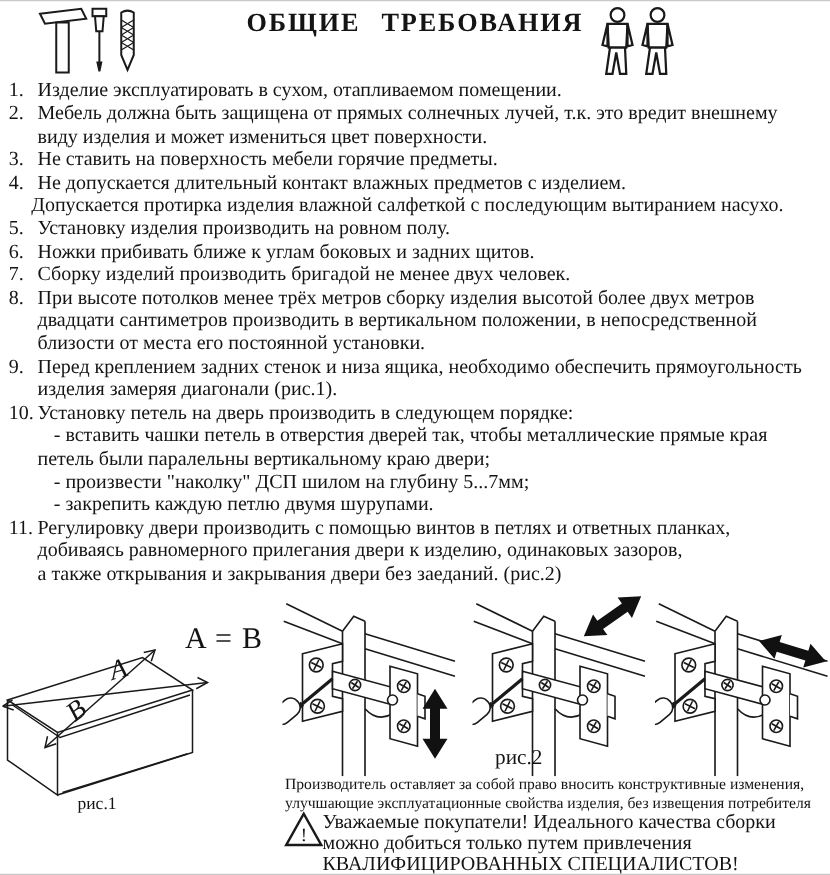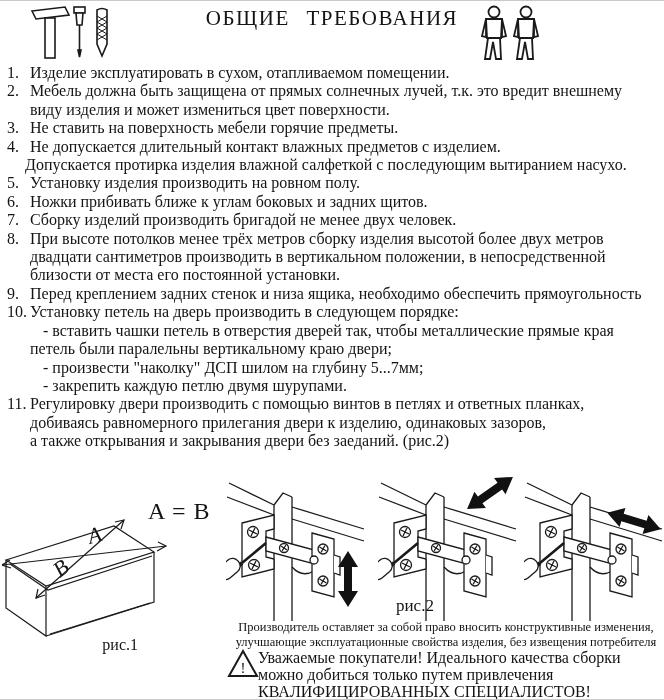--- a/index.html
+++ b/index.html
@@ -3,41 +3,41 @@
 <meta charset="utf-8">
 <style>
   html,body{margin:0;padding:0;background:#e8e8e8;}
   .page{
     position:relative;width:664px;height:700px;background:#ffffff;
     font-family:"Liberation Serif", serif;color:#141414;overflow:hidden;
     border-top:1px solid #c9c9c9;border-bottom:1px solid #c9c9c9;box-sizing:border-box;
   }
   .title{
     position:absolute;top:5px;left:0;right:0;margin:0;text-align:center;
-    font-size:21px;font-weight:normal;letter-spacing:1.5px;word-spacing:10px;
+    font-size:21px;font-weight:bold;letter-spacing:1.5px;word-spacing:10px;
   }
   .tools-wrap{position:absolute;left:12px;top:3px;}
   .persons-wrap{position:absolute;left:480px;top:3px;}
   .items{position:absolute;top:63px;left:0;width:664px;font-size:16px;line-height:18.4px;}
   .item{position:relative;padding-left:30px;}
   .item .num{position:absolute;left:7px;top:0;}
   .line{white-space:nowrap;}
   .line.dash{margin-left:13px;}
   .line.wrap{}
   .line.flush{margin-left:-5px;}
   .fig1{position:absolute;left:2px;top:487px;width:222px;height:178px;}
   .fig1 svg{position:absolute;left:0;top:0;}
   .ab-formula{position:absolute;left:146px;top:10px;font-size:24px;letter-spacing:1px;}
-  .fig1-label{position:absolute;left:52px;top:148px;width:84px;text-align:right;font-size:16px;}
+  .fig1-label{position:absolute;left:60px;top:148px;width:84px;text-align:left;font-size:14px;}
   .hinge{position:absolute;top:470px;}
   .hinge.h1{left:226px;}
   .hinge.h2{left:378px;}
   .hinge.h3{left:524px;}
   .fig2-label{position:absolute;left:396px;top:595px;font-size:17px;}
-  .notice{position:absolute;left:228px;top:619px;width:436px;text-align:center;
+  .notice{position:absolute;left:228px;top:619px;width:436px;
     font-size:12.5px;line-height:14.5px;}
   .warning-triangle{position:absolute;left:227px;top:648px;}
   .warning-text{position:absolute;left:258px;top:648px;width:396px;text-align:left;
     font-size:16px;line-height:17.2px;}
   svg{display:block;}
 </style>
 </head>
 <body>
 
 <div class="page">
@@ -154,20 +154,21 @@
     </div>
     <div class="item">
       <span class="num">8.</span>
       <div class="line">При высоте потолков менее трёх метров сборку изделия высотой более двух метров</div>
       <div class="line">двадцати сантиметров производить в вертикальном положении, в непосредственной</div>
       <div class="line">близости от места его постоянной установки.</div>
     </div>
     <div class="item">
       <span class="num">9.</span>
       <div class="line">Перед креплением задних стенок и низа ящика, необходимо обеспечить прямоугольность</div>
+      <div class="line">изделия замеряя диагонали (рис.1).</div>
     </div>
     <div class="item">
       <span class="num">10.</span>
       <div class="line">Установку петель на дверь производить в следующем порядке:</div>
       <div class="line dash">- вставить чашки петель в отверстия дверей так, чтобы металлические прямые края</div>
       <div class="line wrap">петель были паралельны вертикальному краю двери;</div>
       <div class="line dash">- произвести "наколку" ДСП шилом на глубину 5...7мм;</div>
       <div class="line dash">- закрепить каждую петлю двумя шурупами.</div>
     </div>
     <div class="item">

